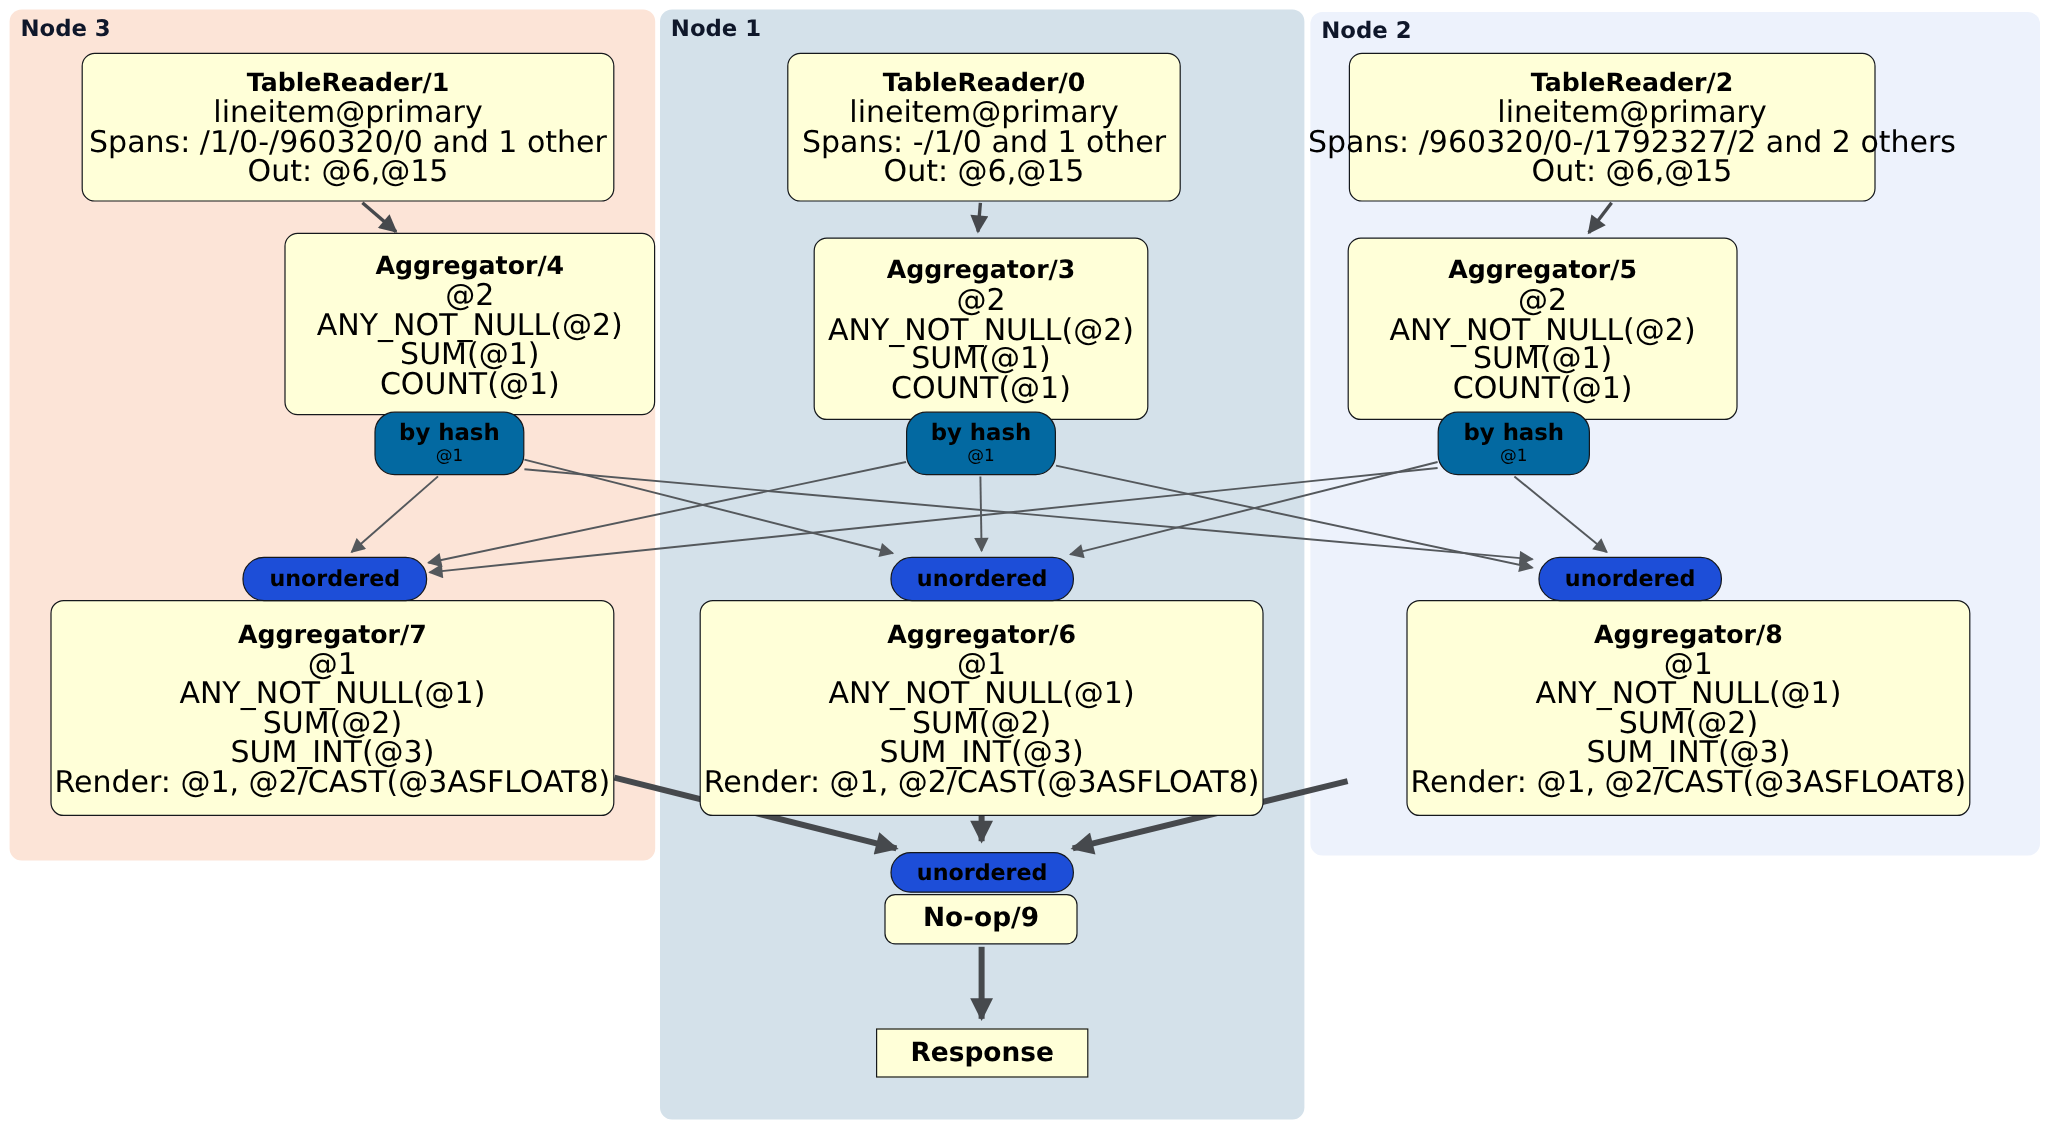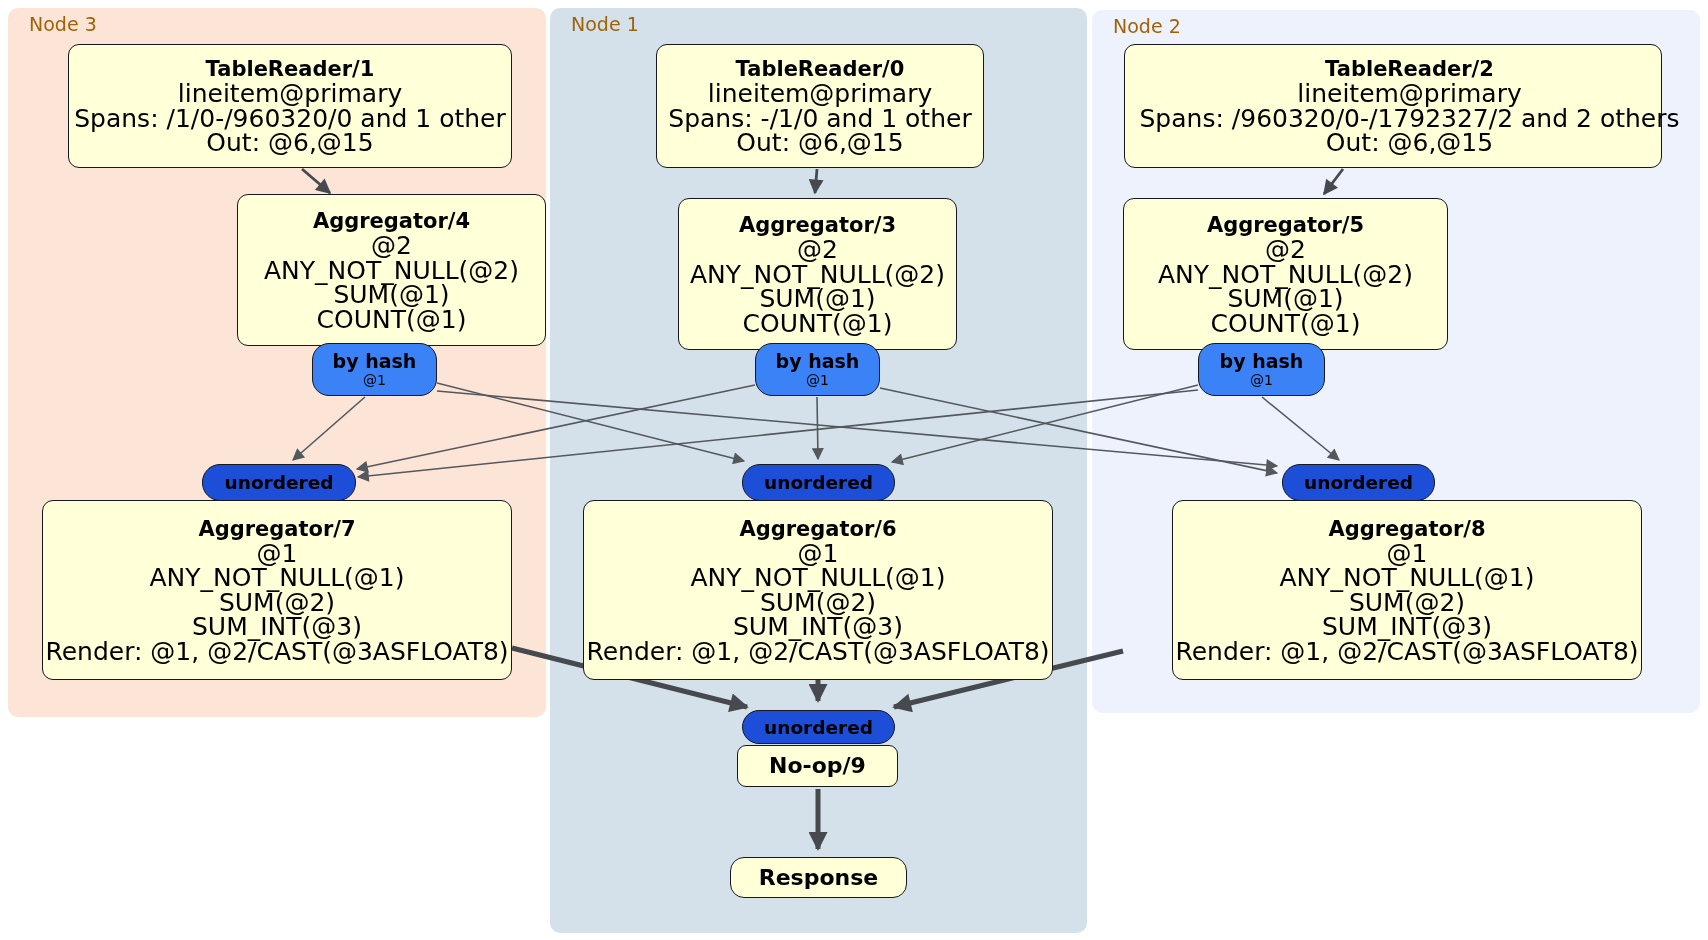--- a/index.html
+++ b/index.html
@@ -1,30 +1,30 @@
 <!DOCTYPE html>
 <html><head>
 <meta charset="utf-8">
 <style>
   html,body{margin:0;padding:0;background:#ffffff;}
   .canvas{
     position:relative;width:1708px;height:940px;overflow:hidden;
     font-family:"DejaVu Sans","Liberation Sans",sans-serif;color:#000;
   }
   .region{position:absolute;border-radius:10px;z-index:1;}
-  .region-label{position:absolute;top:5px;left:21px;font-size:19px;color:#a16207;}
+  .region-label{position:absolute;top:5px;left:9px;font-size:19px;color:#0f172a;font-weight:bold;}
   .edges{position:absolute;left:0;top:0;z-index:2;}
   .node{
     position:absolute;display:flex;flex-direction:column;justify-content:center;
     align-items:center;text-align:left;box-sizing:border-box;
     background:#ffffd8;border:1.6px solid #15181c;border-radius:11px;z-index:3;
   }
   .node .title{font-weight:bold;font-size:21px;line-height:26px;white-space:nowrap;}
   .node .line{font-size:25px;line-height:24.5px;white-space:nowrap;}
-  .router{background:#3b82f6;border-radius:17px;z-index:4;}
+  .router{background:#0369a1;border-radius:17px;z-index:4;}
   .router .rtitle{font-weight:bold;font-size:19px;line-height:21px;}
   .router .rsub{font-size:14px;line-height:17px;}
   .sync{background:#1d4ed8;border-radius:18px;z-index:4;}
   .sync .stitle{font-weight:bold;font-size:18.5px;line-height:19px;}
   .endpoint .title{font-size:22px;}
 </style>
 </head>
 <body>
 
 <div class="canvas">
@@ -78,21 +78,21 @@
     <div class="line">lineitem@primary</div>
     <div class="line">Spans: /1/0-/960320/0 and 1 other</div>
     <div class="line">Out: @6,@15</div>
   </div>
   <div class="node" style="left:656px;top:44px;width:328px;height:124px;">
     <div class="title">TableReader/0</div>
     <div class="line">lineitem@primary</div>
     <div class="line">Spans: -/1/0 and 1 other</div>
     <div class="line">Out: @6,@15</div>
   </div>
-  <div class="node" style="left:1124px;top:44px;width:538px;height:124px;padding-left:33px;">
+  <div class="node" style="left:1124px;top:44px;width:439px;height:124px;padding-left:33px;">
     <div class="title">TableReader/2</div>
     <div class="line">lineitem@primary</div>
     <div class="line">Spans: /960320/0-/1792327/2 and 2 others</div>
     <div class="line">Out: @6,@15</div>
   </div>
 
   <div class="node" style="left:237px;top:194px;width:309px;height:152px;">
     <div class="title">Aggregator/4</div>
     <div class="line">@2</div>
     <div class="line">ANY_NOT_NULL(@2)</div>
@@ -161,17 +161,17 @@
     <div class="line">SUM_INT(@3)</div>
     <div class="line">Render: @1, @2/CAST(@3ASFLOAT8)</div>
   </div>
 
   <div class="node sync" style="left:742px;top:710px;width:153px;height:34px;">
     <div class="stitle">unordered</div>
   </div>
   <div class="node endpoint" style="left:737px;top:745px;width:161px;height:42px;border-radius:9px;">
     <div class="title">No-op/9</div>
   </div>
-  <div class="node endpoint" style="left:730px;top:857px;width:177px;height:41px;border-radius:14px;">
+  <div class="node endpoint" style="left:730px;top:857px;width:177px;height:41px;border-radius:0;">
     <div class="title">Response</div>
   </div>
 
 </div>
 
 </body></html>

